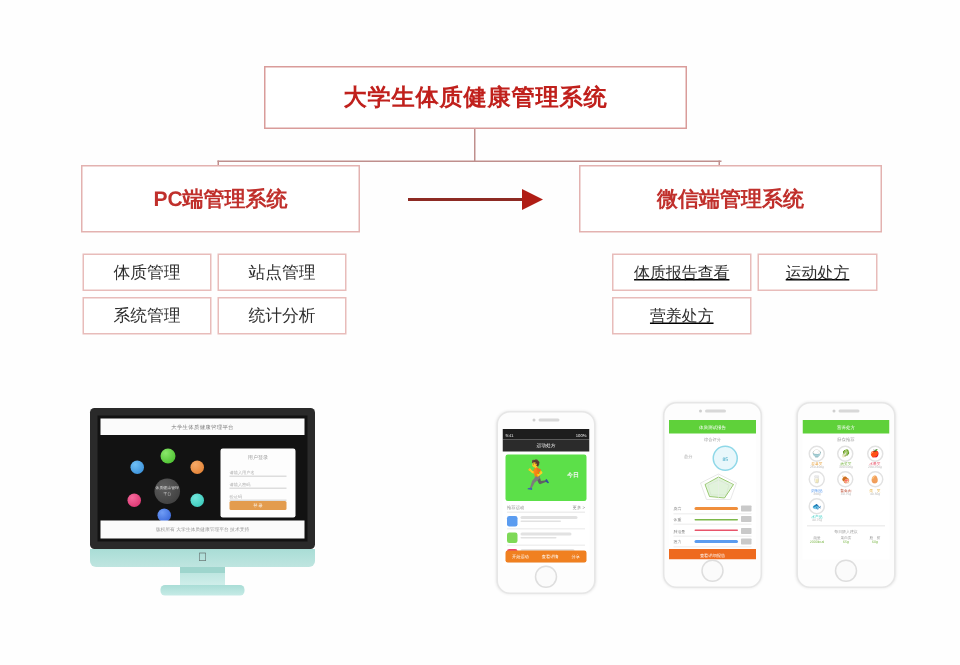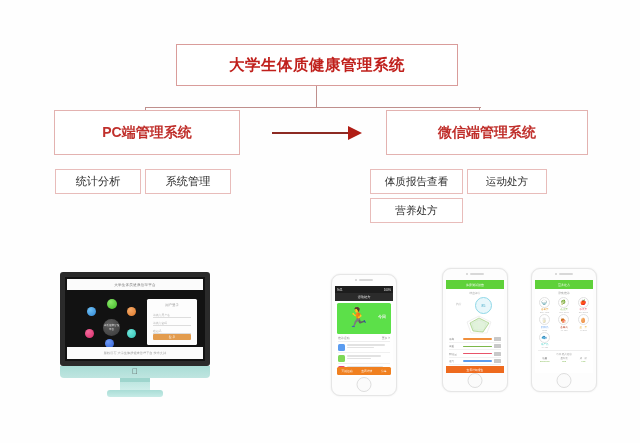--- a/index.html
+++ b/index.html
@@ -99,24 +99,25 @@
 
   
   .subgrid { position: absolute; display: grid; gap: 4px; }
   #pc-grid {
     left: 55px;
     top: 169px;
     grid-template-columns: 86px 86px;
     grid-template-rows: 25px 25px 25px;
   }
   #wx-grid {
-    left: 370px;
+    left: 408px;
     top: 169px;
     grid-template-columns: 93px 80px;
     grid-template-rows: 25px 25px;
+    text-decoration: underline;
   }
   .subbox {
     box-sizing: border-box;
     border: 1.1px solid #e8bcba;
     background: #ffffff;
     display: flex;
     align-items: center;
     justify-content: center;
     font-size: 11.2px;
     color: #2d2d2d;
@@ -425,22 +426,24 @@
 <div id="arrow-wrap">
   <div id="arrow-line"></div>
   <div id="arrow-head"></div>
 </div>
 
 <div class="box" id="wx-box">
   <span class="lbl">微信端管理系统</span>
 </div>
 
 <div class="subgrid" id="pc-grid">
+  <div class="subbox">体质管理</div>
+  <div class="subbox">站点管理</div>
+  <div class="subbox">系统管理</div>
   <div class="subbox">统计分析</div>
-  <div class="subbox">系统管理</div>
 </div>
 
 <div class="subgrid" id="wx-grid">
   <div class="subbox">体质报告查看</div>
   <div class="subbox">运动处方</div>
   <div class="subbox">营养处方</div>
 </div>
 
 <div id="desktop">
   <div id="monitor-body"></div>

